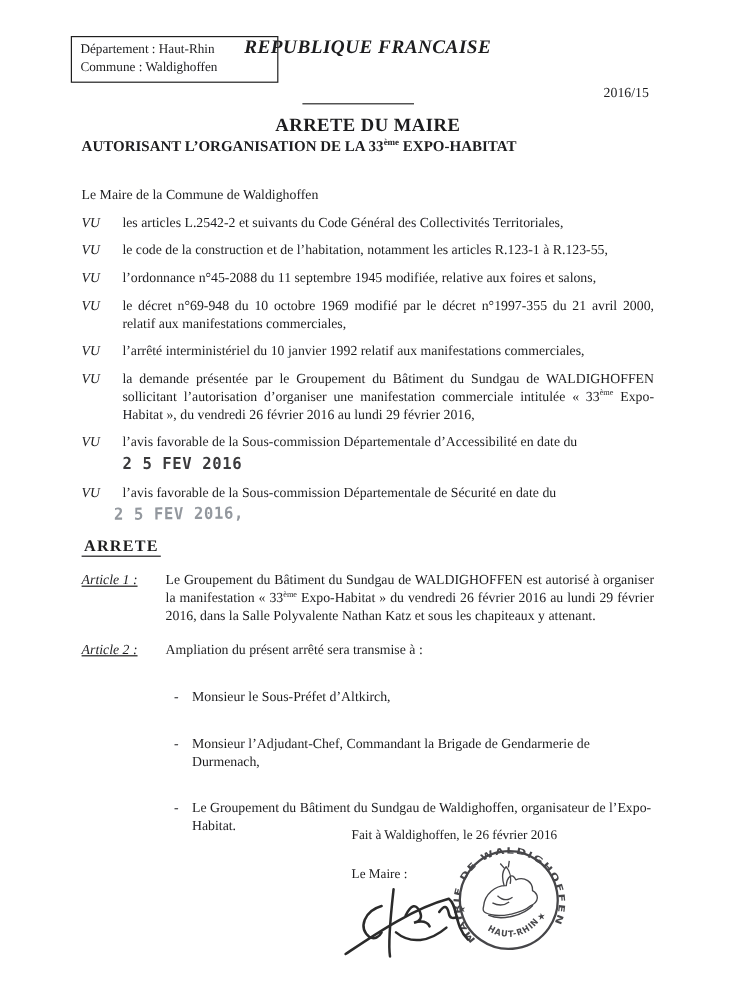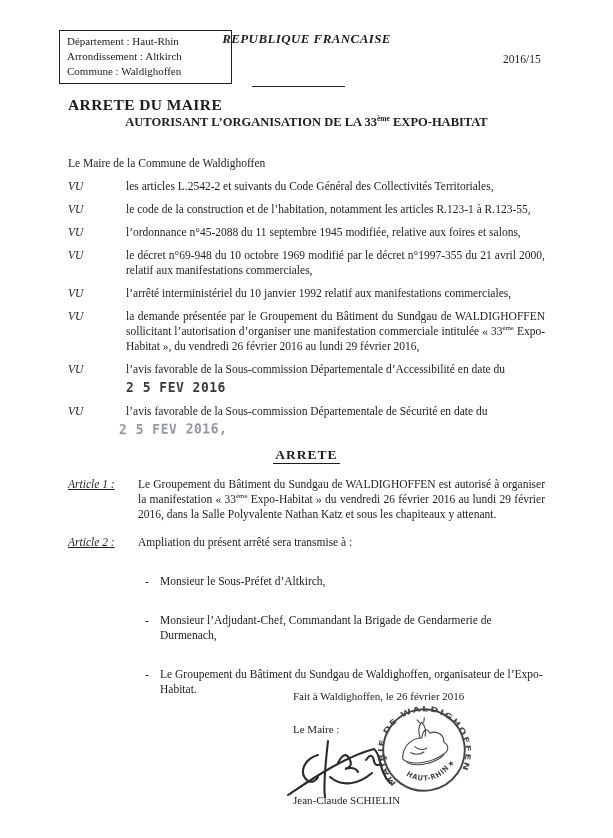--- a/index.html
+++ b/index.html
@@ -8,41 +8,41 @@
     font-family:"Liberation Serif",serif;color:#1d1d1f;overflow:hidden;
   }
   
   .hdr-box{
     position:absolute;left:59px;top:30px;width:158px;
     border:1.6px solid #1f1f1f;padding:3px 6px 4px 7px;
     font-size:11px;line-height:15px;background:#fff;
   }
   .republique{
     position:absolute;left:0;top:31px;width:100%;text-align:center;
-    font-style:italic;font-weight:600;font-size:13px;letter-spacing:.4px;
+    font-style:italic;font-weight:600;font-size:16px;letter-spacing:.4px;
   }
-  .ref-number{position:absolute;left:503px;top:53px;font-size:11.5px;}
+  .ref-number{position:absolute;left:503px;top:72px;font-size:11.5px;}
   .hdr-rule{position:absolute;left:252px;top:86px;width:93px;border-top:1.7px solid #2a2a2a;}
   
   .main{position:absolute;left:68px;right:68px;top:97px;font-size:11.5px;line-height:15px;}
-  .title1{font-weight:bold;font-size:15.5px;letter-spacing:.4px;}
-  .title2{text-align:center;font-weight:bold;font-size:12.5px;margin-top:3px;}
+  .title1{text-align:center;font-weight:bold;font-size:15.5px;letter-spacing:.4px;}
+  .title2{font-weight:bold;font-size:12.5px;margin-top:3px;}
   sup{font-size:.6em;line-height:0;vertical-align:super;}
   .intro{margin-top:26px;}
-  .vu-item{display:flex;margin-top:8px;gap:24px;}
+  .vu-item{display:flex;margin-top:8px;}
   .vu-label{flex:0 0 34px;font-style:italic;}
   .vu-text{flex:1;text-align:justify;}
   .stamp-date{
     font-family:"DejaVu Sans Mono",monospace;font-weight:bold;
     font-size:13px;line-height:17px;letter-spacing:.5px;margin-top:2px;
     transform-origin:left center;
   }
   .stamp-date.dark{color:#3b3b3d;transform:scaleY(1.06);}
   .stamp-date.faded{color:#888d94;margin-left:-7px;opacity:.9;transform:rotate(-.6deg) scaleY(1.06);}
-  .arrete{text-align:center;margin-top:9px;}
+  .arrete{margin-top:9px;}
   .arrete-text{
     display:inline-block;font-weight:bold;font-size:13.5px;letter-spacing:1px;
     border-bottom:1.8px solid #1d1d1f;padding:0 2px 1px;
   }
   .article{display:flex;margin-top:13px;}
   .article-label{flex:0 0 70px;font-style:italic;text-decoration:underline;}
   .article-body{flex:1;}
   .article-text{text-align:justify;}
   .bullets{margin:0;padding:0;list-style:none;}
   .bullets li{position:relative;padding-left:22px;margin-top:24px;}
@@ -54,21 +54,20 @@
   .autograph{position:absolute;left:278px;top:733px;width:132px;height:78px;}
   .seal{position:absolute;left:365px;top:698px;width:118px;height:104px;transform:rotate(-10deg);opacity:.88;}
 </style>
 </head>
 <body>
 
 <div class="page">
 
   <div class="hdr-box">
     <div>Département : Haut-Rhin</div>
-    <div>Arrondissement : Altkirch</div>
     <div>Commune : Waldighoffen</div>
   </div>
   <div class="republique">REPUBLIQUE FRANCAISE</div>
   <div class="ref-number">2016/15</div>
   <div class="hdr-rule"></div>
 
   <div class="main">
     <div class="title1">ARRETE DU MAIRE</div>
     <div class="title2">AUTORISANT L’ORGANISATION DE LA 33<sup>ème</sup> EXPO-HABITAT</div>
 
@@ -130,21 +129,20 @@
               <li class="bullet">Le Groupement du Bâtiment du Sundgau de Waldighoffen, organisateur de l’Expo-Habitat.</li>
             </ul>
           </div>
         </div>
       </div>
   </div>
 
   <div class="sig-block">
     <div>Fait à Waldighoffen, le 26 février 2016</div>
     <div class="sig-role">Le Maire :</div>
-    <div class="sig-name">Jean-Claude SCHIELIN</div>
   </div>
 
   <svg class="autograph" viewBox="0 0 132 78" aria-hidden="true">
     <g fill="none" stroke="#1a1a1a" stroke-width="2.1" stroke-linecap="round" opacity="0.92">
       <path d="M50,8 C48,26 45,52 47,64"></path>
       <path d="M40,22 C26,26 20,40 30,48 C34,50 38,48 40,44"></path>
       <path d="M10,62 C34,46 66,24 96,16 C104,22 100,38 112,50"></path>
       <path d="M60,30 q7,-14 12,-3 q3,7 -5,9 q10,-3 13,3 m8,-12 q6,-9 8,1 q1,6 7,3"></path>
       <path d="M52,44 c12,10 28,8 42,-4"></path>
     </g>

